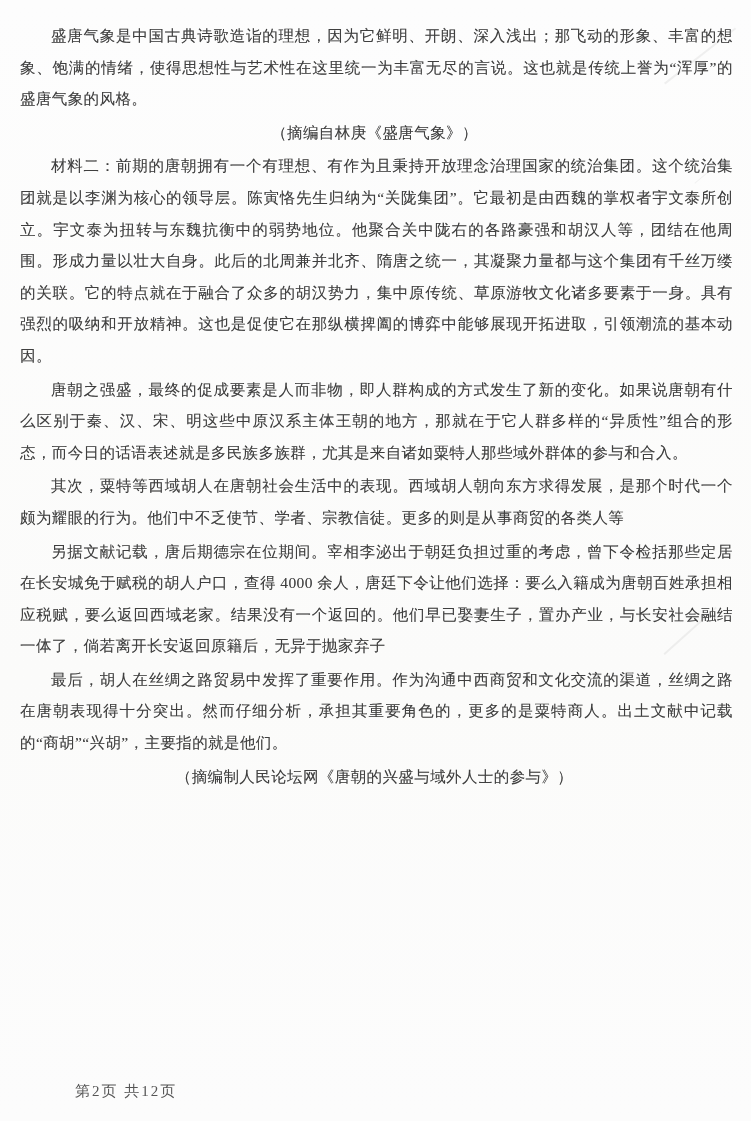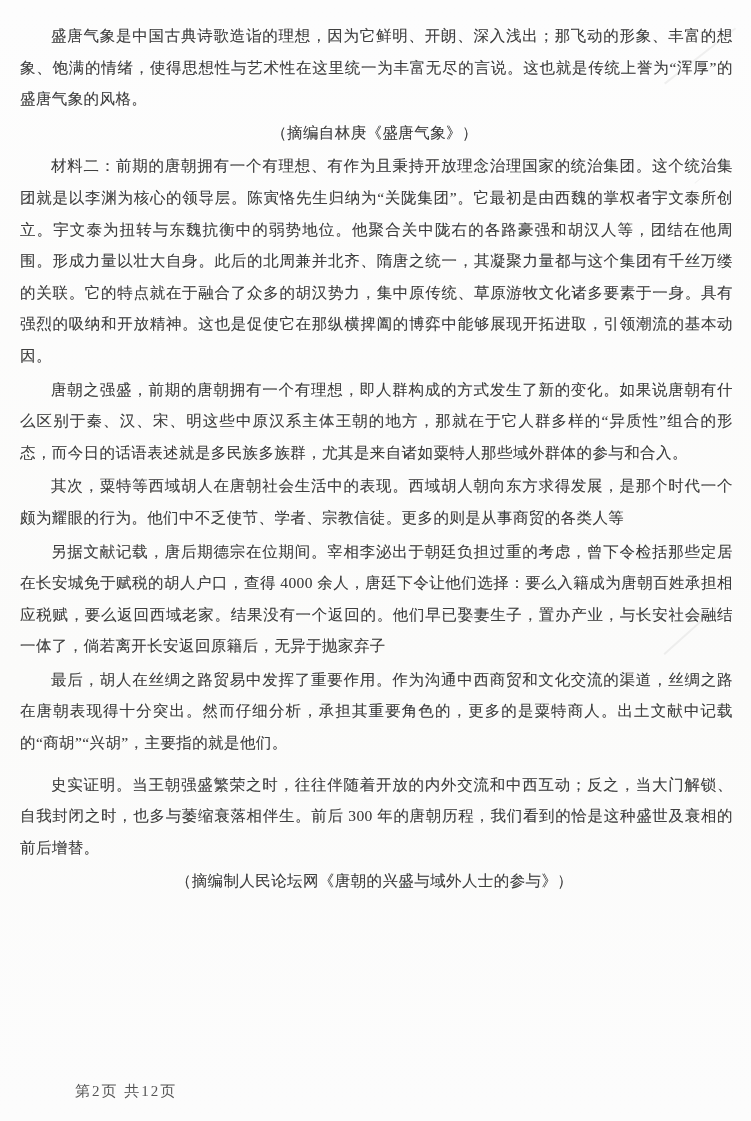--- a/index.html
+++ b/index.html
@@ -78,30 +78,29 @@
 
 <div class="page">
 
   <p class="para">盛唐气象是中国古典诗歌造诣的理想，因为它鲜明、开朗、深入浅出；那飞动的形象、丰富的想象、饱满的情绪，使得思想性与艺术性在这里统一为丰富无尽的言说。这也就是传统上誉为“浑厚”的盛唐气象的风格。</p>
 
   <p class="para cite">（摘编自林庚《盛唐气象》）</p>
 
   <p class="para">材料二：前期的唐朝拥有一个有理想、有作为且秉持开放理念治理国家的统治集团。这个统治集团就是以李渊为核心的领导层。陈寅恪先生归纳为“关陇集团”。它最初是由西魏的掌权者宇文泰所创立。宇文泰为扭转与东魏抗衡中的弱势地位。他聚合关中陇右的各路豪强和胡汉人等，团结在他周围。形成力量以壮大自身。此后的北周兼并北齐、隋唐之统一，其凝聚力量都与这个集团有千丝万缕的关联。它的特点就在于融合了众多的胡汉势力，集中原传统、草原游牧文化诸多要素于一身。具有强烈的吸纳和开放精神。这也是促使它在那纵横捭阖的博弈中能够展现开拓进取，引领潮流的基本动因。</p>
 
 
-  <p class="para">唐朝之强盛，前期的唐朝拥有一个有理想，即人群构成的方式发生了新的变化。如果说唐朝有什么区别于秦、汉、宋、明这些中原汉系主体王朝的地方，那就在于它人群多样的“异质性”组合的形态，而今日的话语表述就是多民族多族群，尤其是来自诸如粟特人那些域外群体的参与和合入。</p>
+  <p class="para">唐朝之强盛，最终的促成要素是人而非物，即人群构成的方式发生了新的变化。如果说唐朝有什么区别于秦、汉、宋、明这些中原汉系主体王朝的地方，那就在于它人群多样的“异质性”组合的形态，而今日的话语表述就是多民族多族群，尤其是来自诸如粟特人那些域外群体的参与和合入。</p>
 
 
   <p class="para">其次，粟特等西域胡人在唐朝社会生活中的表现。西域胡人朝向东方求得发展，是那个时代一个颇为耀眼的行为。他们中不乏使节、学者、宗教信徒。更多的则是从事商贸的各类人等</p>
 
   <p class="para">另据文献记载，唐后期德宗在位期间。宰相李泌出于朝廷负担过重的考虑，曾下令检括那些定居在长安城免于赋税的胡人户口，查得 4000 余人，唐廷下令让他们选择：要么入籍成为唐朝百姓承担相应税赋，要么返回西域老家。结果没有一个返回的。他们早已娶妻生子，置办产业，与长安社会融结一体了，倘若离开长安返回原籍后，无异于抛家弃子</p>
 
   <p class="para">最后，胡人在丝绸之路贸易中发挥了重要作用。作为沟通中西商贸和文化交流的渠道，丝绸之路在唐朝表现得十分突出。然而仔细分析，承担其重要角色的，更多的是粟特商人。出土文献中记载的“商胡”“兴胡”，主要指的就是他们。</p>
 
-  <p class="para gap-before">史实证明。当王朝强盛繁荣之时，往往伴随着开放的内外交流和中西互动；反之，当大门解锁、自我封闭之时，也多与萎缩衰落相伴生。前后 300 年的唐朝历程，我们看到的恰是这种盛世及衰相的前后增替。</p>
 
   <p class="para cite">（摘编制人民论坛网《唐朝的兴盛与域外人士的参与》）</p>
 
   <div class="footer">第2页 共12页</div>
 
   <div class="artifact a1"></div>
   <div class="artifact a2"></div>
   <div class="artifact a3"></div>
 
 </div>

